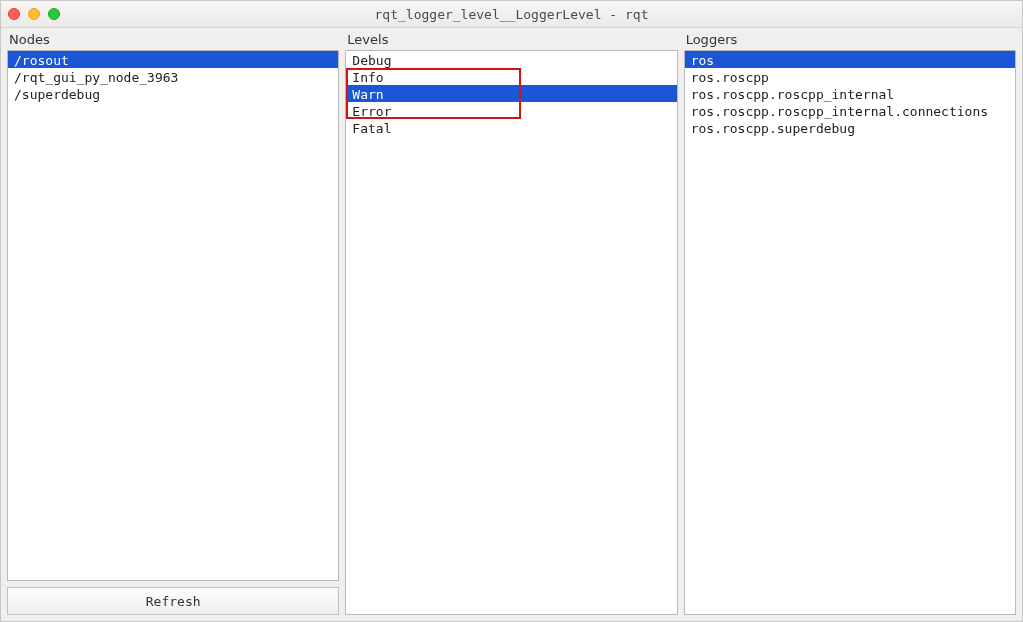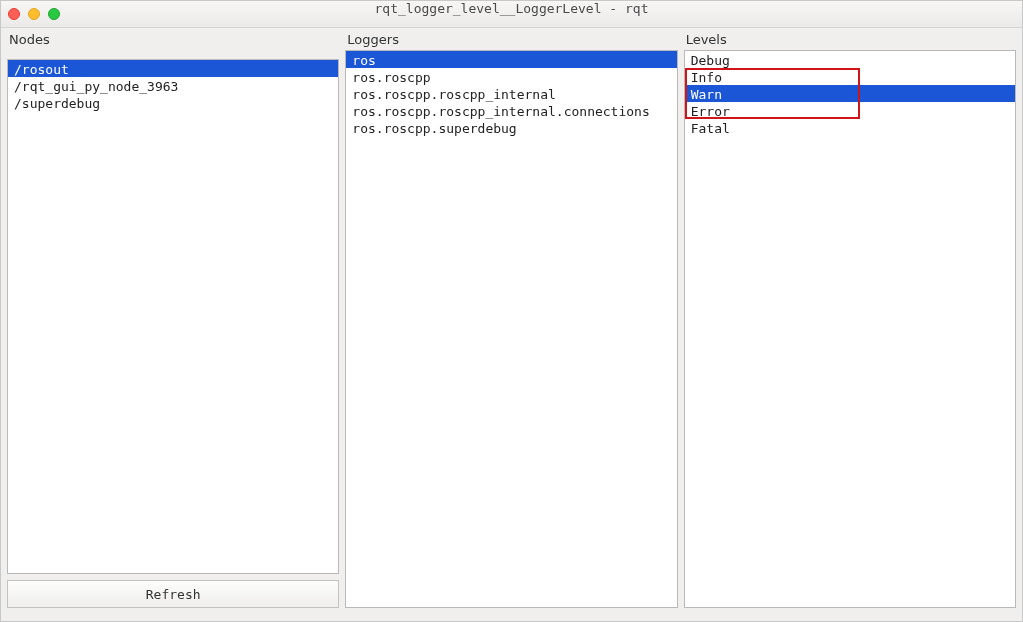--- a/index.html
+++ b/index.html
@@ -1,42 +1,42 @@
 <!DOCTYPE html>
 <html><head>
 <meta charset="utf-8">
 <style>
   * { box-sizing: border-box; margin: 0; padding: 0; }
   html, body { width: 1023px; height: 622px; font-family: "DejaVu Sans", "Liberation Sans", Arial, sans-serif; font-size: 13px; color: #333; background: #f8f8f7; overflow: hidden; }
   .window { width: 1023px; height: 622px; background: #f0efee; display: flex; flex-direction: column; border: 1px solid #c8c8c8; }
-  .titlebar { height: 27px; display: flex; padding: 0 7px; background: linear-gradient(#f7f6f5,#eceae8); border-bottom: 1px solid #d6d4d2; position: relative; }
+  .titlebar { height: 27px; display: flex; align-items: center; padding: 0 7px; background: linear-gradient(#f7f6f5,#eceae8); border-bottom: 1px solid #d6d4d2; position: relative; }
   .traffic { display: flex; gap: 8px; align-items: center; }
   .tl { width: 12px; height: 12px; border-radius: 50%; }
   .tl.red { background: #ff5f57; border: 1px solid #e33e32; }
   .tl.yellow { background: #ffbd2e; border: 1px solid #e0a528; }
   .tl.green { background: #28c940; border: 1px solid #1fa533; }
   .title { position: absolute; left: 0; right: 0; text-align: center; font-family: "DejaVu Sans Mono","Liberation Mono", monospace; font-size: 13px; color: #4a4a4a; pointer-events: none; }
 
   .toolbar { height: 22px; display: flex; align-items: center; padding: 0 6px; background: #f0efee; }
   .toolbar .icon { width: 16px; height: 16px; display:inline-flex; align-items:center; justify-content:center; margin-right:2px; }
   .toolbar .label { font-family: "DejaVu Sans Mono","Liberation Mono", monospace; font-size: 13px; color: #444; }
   .toolbar .spacer { flex: 1; }
   .toolbar .right { display:flex; align-items:center; gap:6px; }
   .d-badge { width:16px; height:16px; border:1px solid #b8b8b8; background:#e9e8e6; border-radius:2px; display:flex; align-items:center; justify-content:center; font-size:10px; color:#555; font-weight:bold; }
   .q-badge { width:16px; height:16px; background:#2a7de1; color:#fff; border-radius:2px; display:flex; align-items:center; justify-content:center; font-size:12px; font-weight:bold; }
   .right-text { font-family: "DejaVu Sans Mono","Liberation Mono", monospace; font-size:13px; color:#444; padding-left:4px; }
 
-  .content { flex: 1; display: flex; gap: 6px; padding: 4px 6px 13px 6px; }
+  .content { flex: 1; display: flex; gap: 6px; padding: 4px 6px 6px 6px; }
   .panel { flex: 1; display: flex; flex-direction: column; min-width: 0; }
   .panel .header { font-size: 13px; color: #333; padding: 0 2px 3px 2px; }
   .panel .listwrap { flex: 1; border: 1px solid #b9b9b9; background: #fff; overflow: hidden; }
   .panel .list { width: 100%; height: 100%; overflow: auto; font-family: "DejaVu Sans Mono","Liberation Mono", monospace; font-size: 13px; white-space: nowrap; }
   .item { padding: 1px 6px; line-height: 17px; height: 17px; cursor: default; color:#222;}
   .item.selected { background: #1a56d6; color: #fff; }
-  .panel.nodes .listwrap { margin-bottom:6px;margin-top:9px; }
+  .panel.nodes .listwrap { margin-bottom:6px; }
 
   .refresh-btn { height: 28px; border: 1px solid #c4c2c0; border-radius: 0; background: linear-gradient(#fdfdfc,#efeeec); display:flex; align-items:center; justify-content:center; font-family: "DejaVu Sans Mono","Liberation Mono", monospace; font-size:13px; color:#333; cursor:pointer; }
 
   .levels .item { position: relative; }
   .highlight-box { position:absolute; border:2px solid #d01418; pointer-events:none; }
 
   .panel .listwrap { position: relative; }
   
   .panel .listwrap::after { content:""; position:absolute; top:0; right:0; bottom:0; width:0; }
 
@@ -62,41 +62,41 @@
       <div class="listwrap">
         <div class="list" id="nodes-list">
             <div class="item selected">/rosout</div>
             <div class="item">/rqt_gui_py_node_3963</div>
             <div class="item">/superdebug</div>
           </div>
       </div>
       <div class="refresh-btn">Refresh</div>
     </div>
 
-    <div class="panel loggers">
-      <div class="header">Loggers</div>
-      <div class="listwrap">
-        <div class="list" id="loggers-list">
-            <div class="item selected">ros</div>
-            <div class="item">ros.roscpp</div>
-            <div class="item">ros.roscpp.roscpp_internal</div>
-            <div class="item">ros.roscpp.roscpp_internal.connections</div>
-            <div class="item">ros.roscpp.superdebug</div>
-          </div>
-      </div>
-    </div>
-
     <div class="panel levels">
       <div class="header">Levels</div>
       <div class="listwrap" id="levels-wrap">
         <div class="list" id="levels-list">
             <div class="item">Debug</div>
             <div class="item">Info</div>
             <div class="item selected">Warn</div>
             <div class="item">Error</div>
             <div class="item">Fatal</div>
           </div>
         <div class="highlight-box" id="levels-highlight" style="top: 17px; left: 0px; width: 175px; height: 51px; border-color: rgb(208, 20, 24);"></div>
       </div>
     </div>
 
+    <div class="panel loggers">
+      <div class="header">Loggers</div>
+      <div class="listwrap">
+        <div class="list" id="loggers-list">
+            <div class="item selected">ros</div>
+            <div class="item">ros.roscpp</div>
+            <div class="item">ros.roscpp.roscpp_internal</div>
+            <div class="item">ros.roscpp.roscpp_internal.connections</div>
+            <div class="item">ros.roscpp.superdebug</div>
+          </div>
+      </div>
+    </div>
+
   </div>
 </div>
 
 </body></html>

